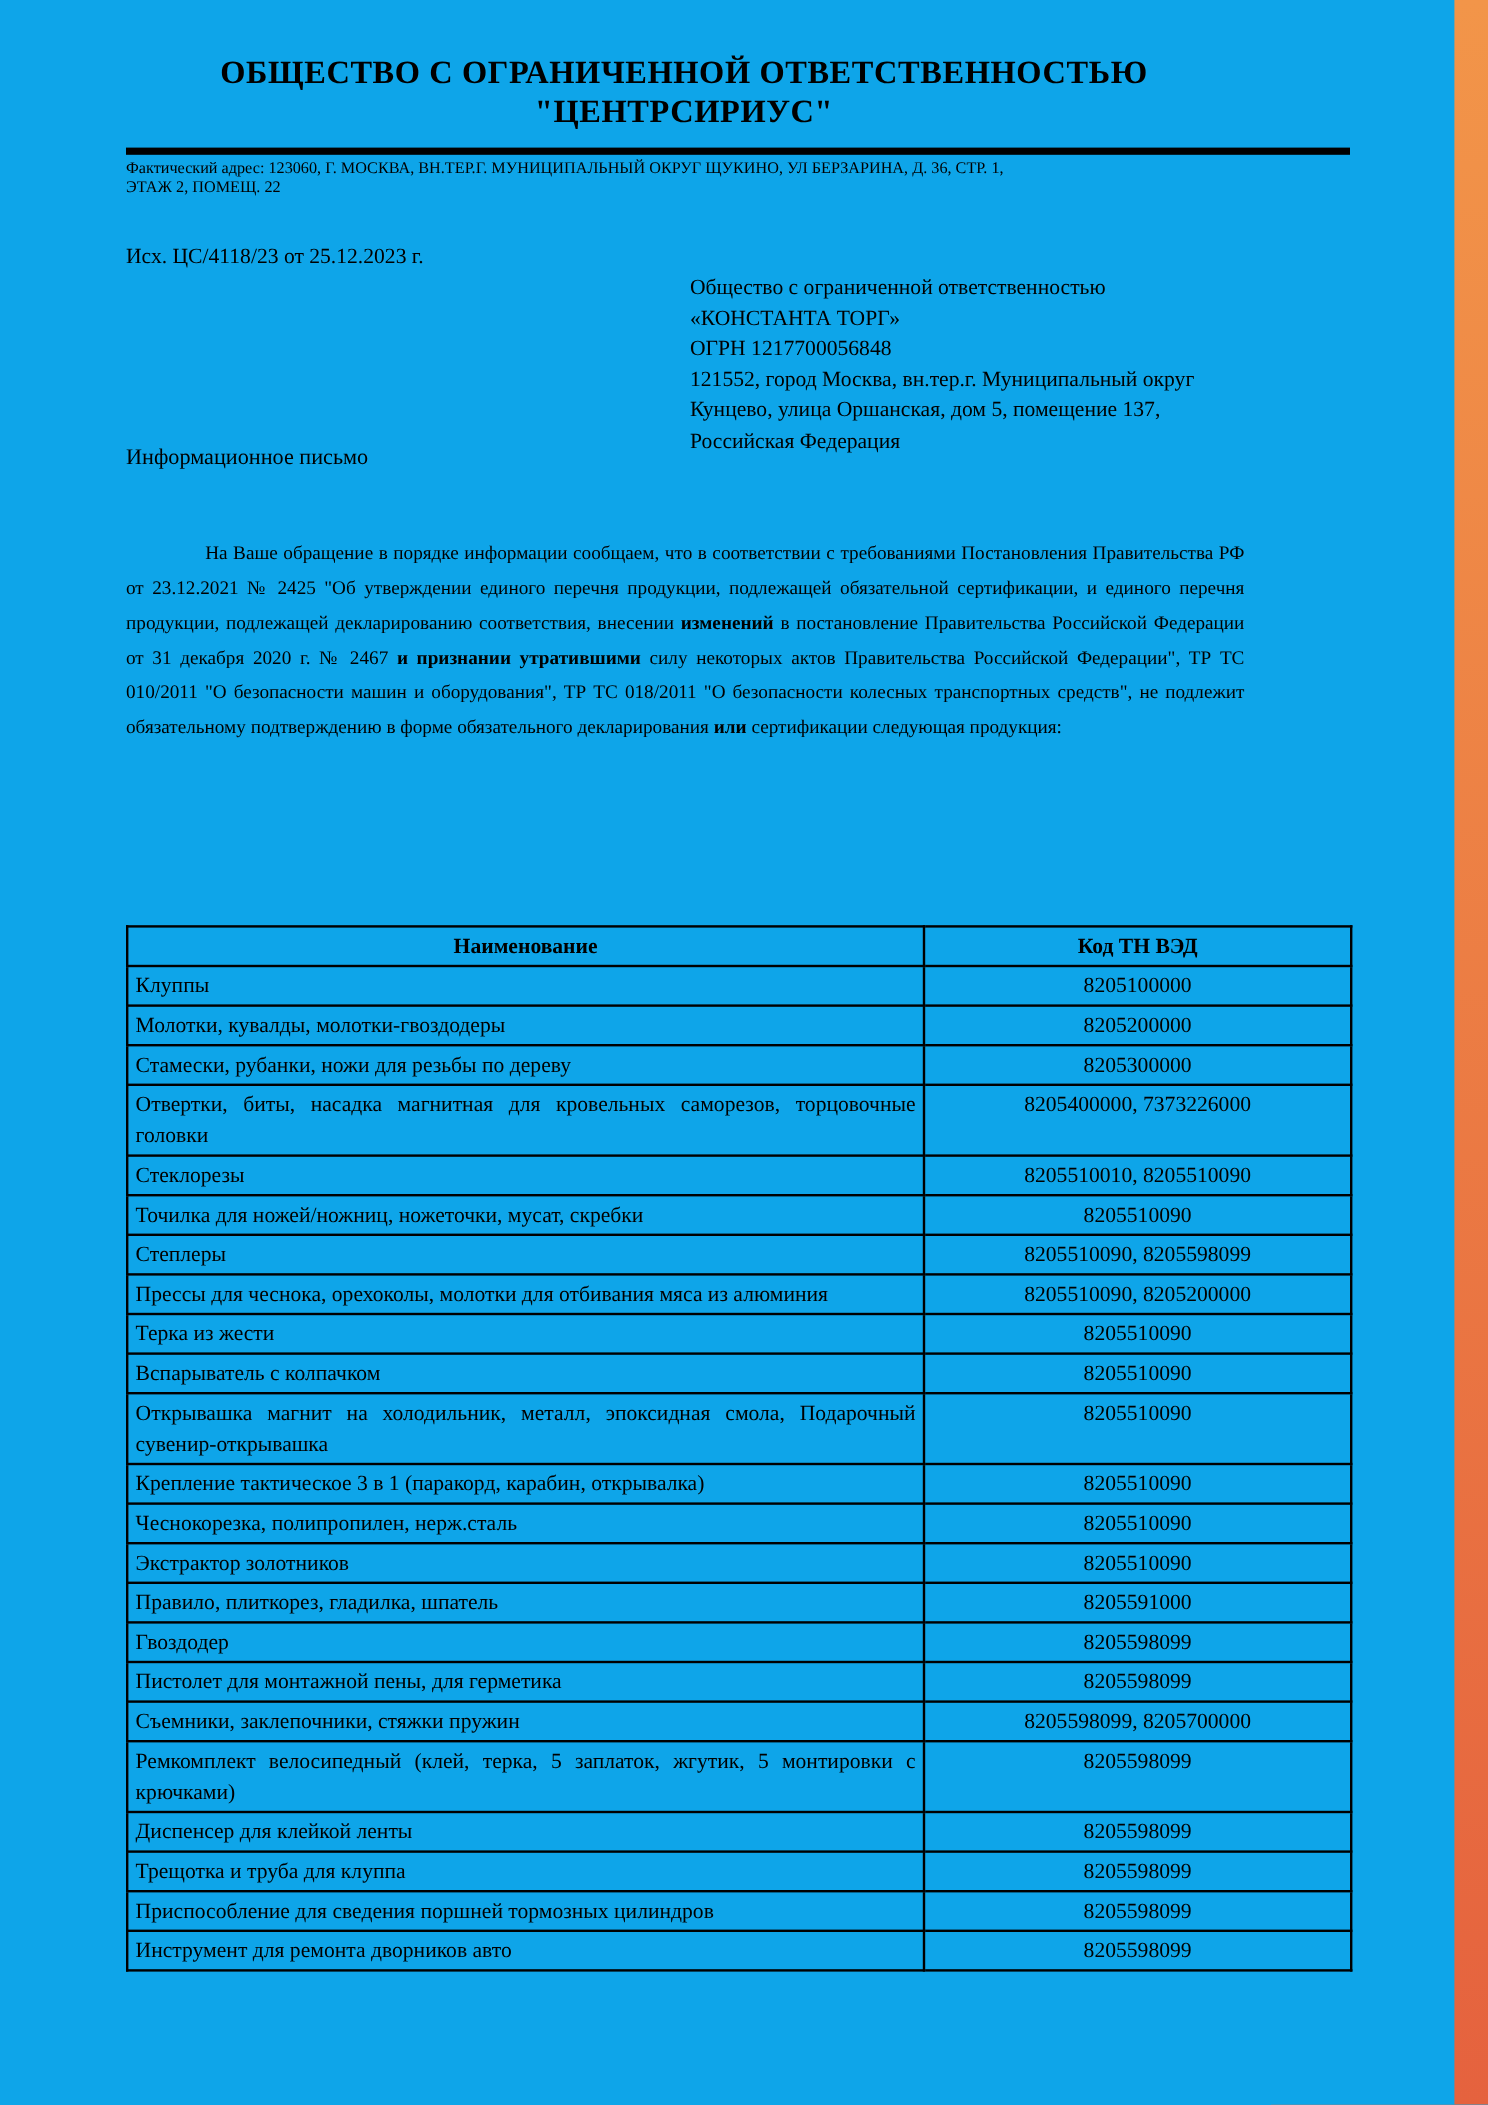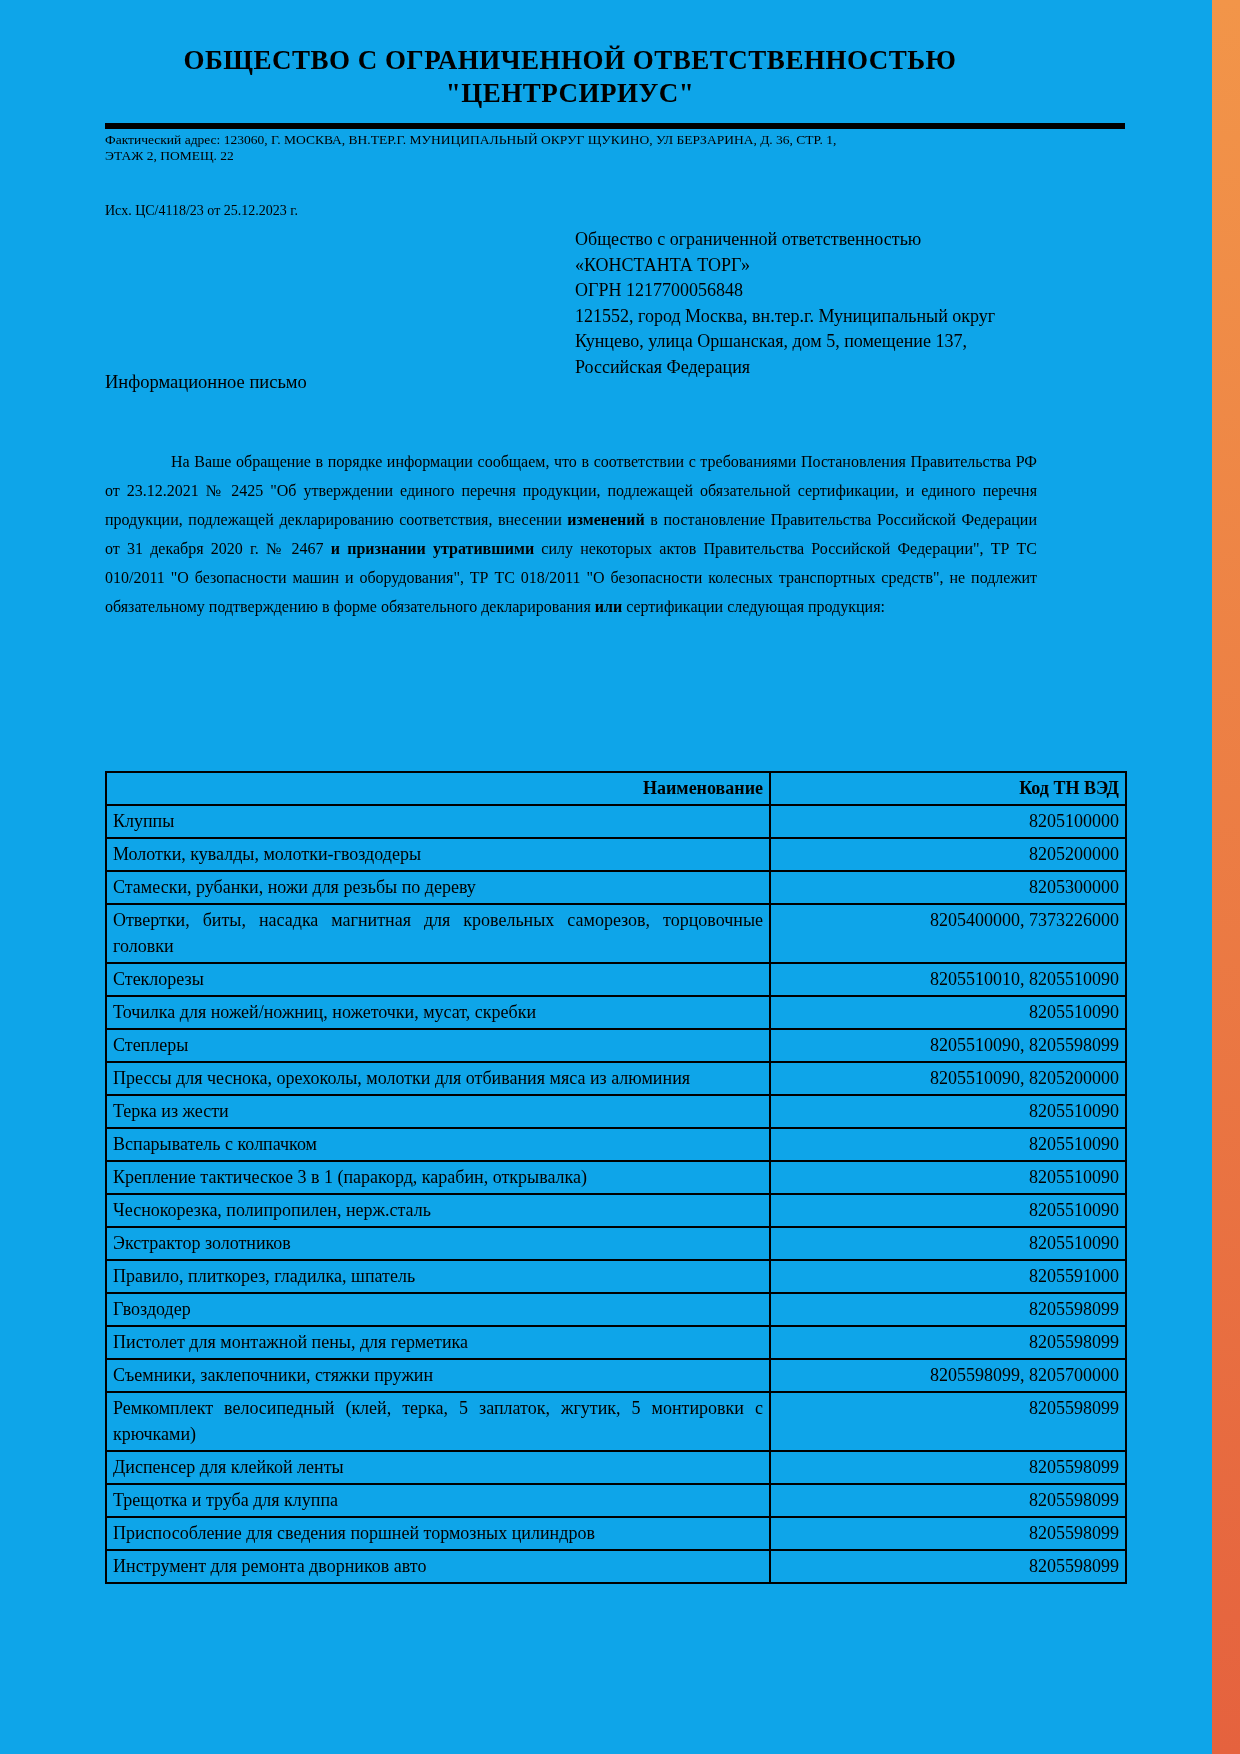--- a/index.html
+++ b/index.html
@@ -27,21 +27,21 @@
   .rule {
     position:absolute; top:123px; left:105px;
     width:1020px; height:6px; background:#000;
   }
   .address {
     position:absolute; top:132px; left:105px; width:1020px;
     text-align:left; font-size:13.5px; line-height:16px;
   }
   .ref {
     position:absolute; top:203px; left:105px;
-    font-size:14px;
+    font-size:18px;
   }
   .recipient {
     position:absolute; top:227px; left:575px; width:470px;
     font-size:18px; line-height:25.5px;
   }
   .letter-title {
     position:absolute; top:372px; left:105px; width:930px;
     text-align:left; font-size:18.5px;
   }
   .body-par {
@@ -55,21 +55,21 @@
     border-collapse:collapse;
     table-layout:fixed;
     font-size:18px;
   }
   .prod-table col.c1 { width:664px; }
   .prod-table col.c2 { width:356px; }
   .prod-table th, .prod-table td {
     border:2.5px solid #000;
     padding:2px 6px 3px 6px;
     line-height:26px;
-    text-align:right;
+    text-align:center;
     vertical-align:top;
     overflow:hidden;
   }
   .prod-table th { font-weight:bold; }
   .prod-table td.name { text-align:justify;margin-top:20px; }
 </style>
 </head>
 <body>
 
 <div class="page">
@@ -149,20 +149,24 @@
         </tr>
         <tr>
           <td class="name">Терка из жести</td>
           <td>8205510090</td>
         </tr>
         <tr>
           <td class="name">Вспарыватель с колпачком</td>
           <td>8205510090</td>
         </tr>
         <tr>
+          <td class="name">Открывашка магнит на холодильник, металл, эпоксидная смола, Подарочный сувенир-открывашка</td>
+          <td>8205510090</td>
+        </tr>
+        <tr>
           <td class="name">Крепление тактическое 3 в 1 (паракорд, карабин, открывалка)</td>
           <td>8205510090</td>
         </tr>
         <tr>
           <td class="name">Чеснокорезка, полипропилен, нерж.сталь</td>
           <td>8205510090</td>
         </tr>
         <tr>
           <td class="name">Экстрактор золотников</td>
           <td>8205510090</td>

